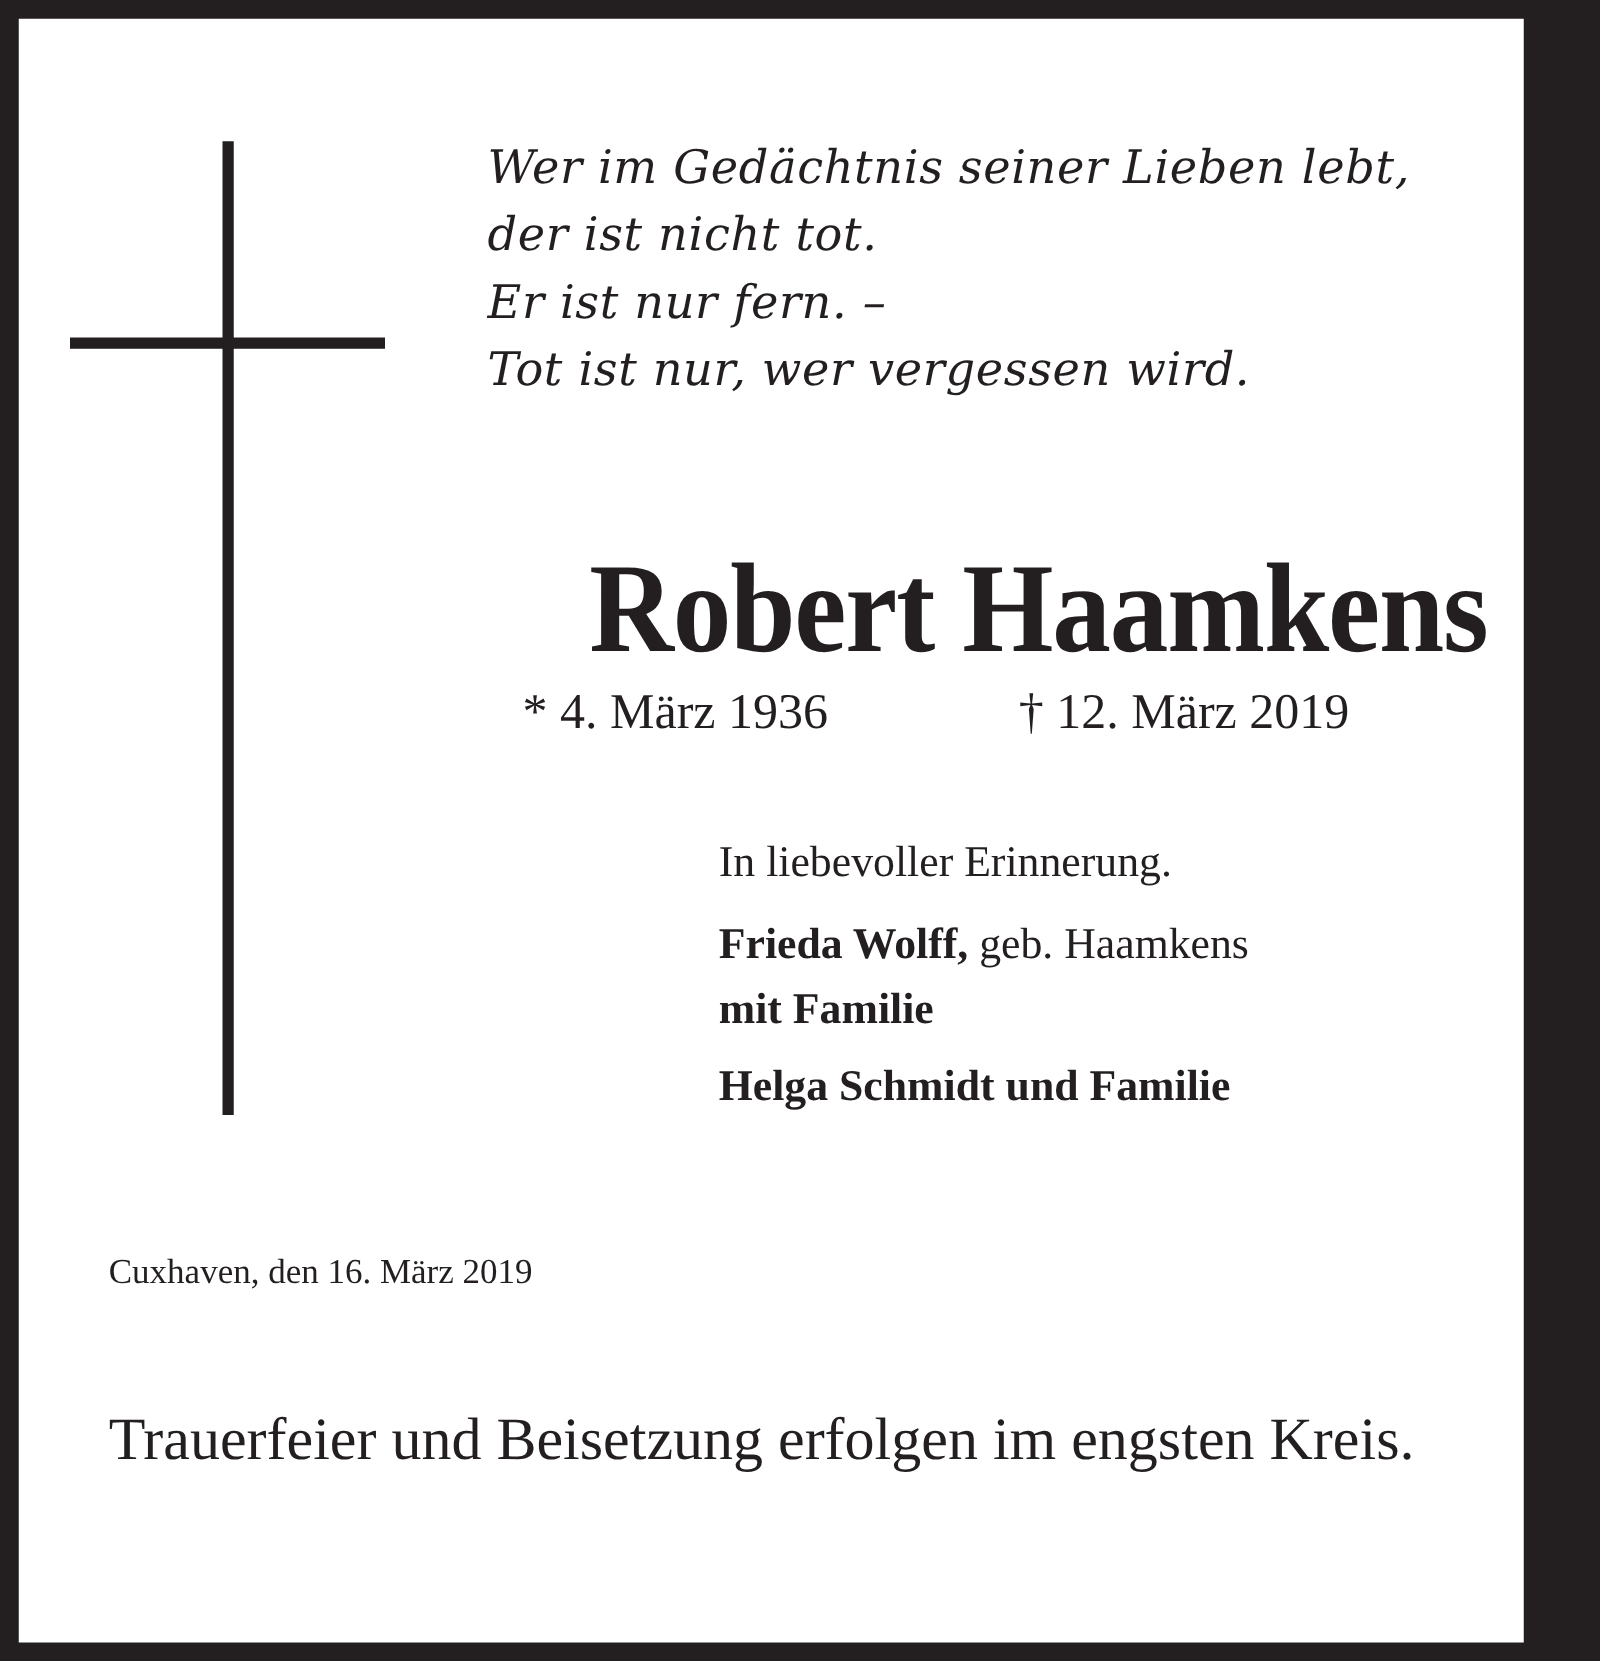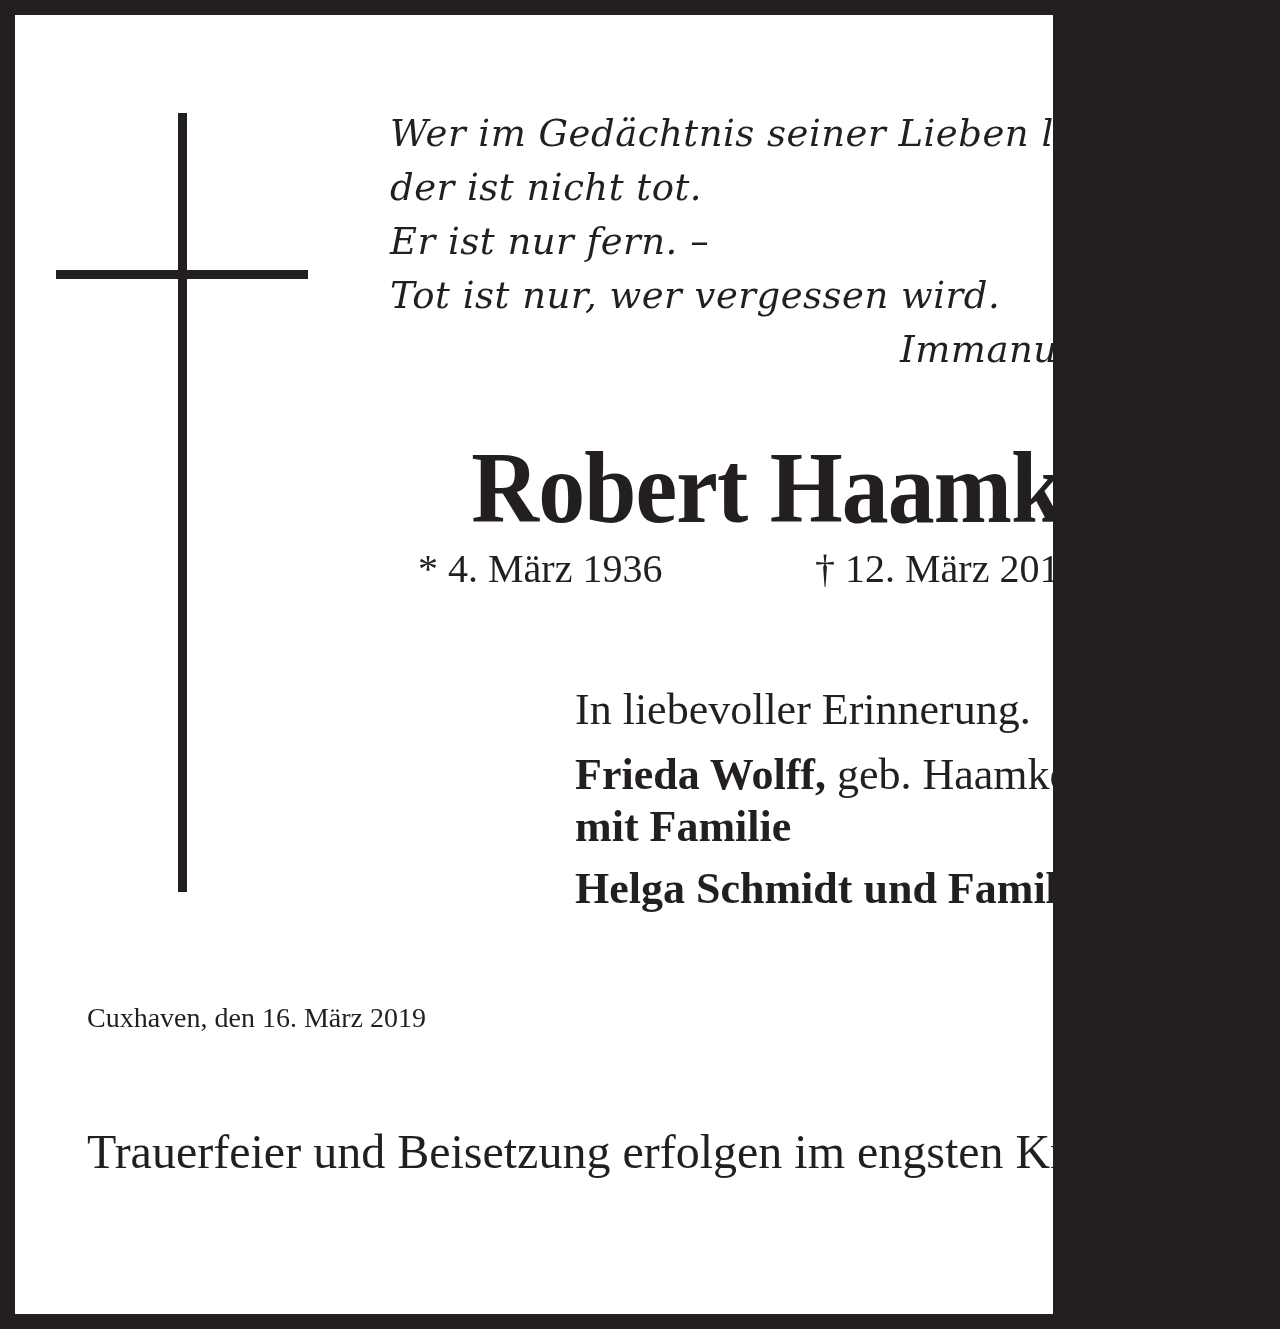--- a/index.html
+++ b/index.html
@@ -5,21 +5,21 @@
   html, body { margin: 0; padding: 0; }
   body {
     width: 1280px; height: 1329px;
     background: #231f20;
     position: relative;
     overflow: hidden;
   }
   .page {
     position: absolute;
     left: 15px; top: 15px;
-    width: 1038px; height: 1299px;
+    width: 1204px; height: 1299px;
     background: #ffffff;
     color: #231f20;
     font-family: "DejaVu Serif", "Liberation Serif", serif;
   }
   .cross-v {
     position: absolute;
     left: 163px; top: 98px;
     width: 9px; height: 779px;
     background: #231f20;
   }
@@ -64,22 +64,21 @@
     line-height: 48px;
     white-space: nowrap;
   }
   .dates.born { left: 403px; }
   .dates.died { left: 800px; }
   .family {
     position: absolute;
     left: 560px; top: 650px;
     width: 640px;
     font-family: "Liberation Serif", serif;
-    font-size: 44px;
-    margin-top: 20px;
+    font-size: 35px;
   }
   .family .memory { line-height: 50px; margin-bottom: 14px; }
   .family .entry { line-height: 52px; margin-bottom: 10px; }
   .family b { font-weight: bold; }
   .place-date {
     position: absolute;
     left: 72px; top: 978px;
     font-family: "Liberation Serif", serif;
     font-size: 28px;
     line-height: 50px;
@@ -103,21 +102,20 @@
   <div>
     <div class="cross-v"></div>
     <div class="cross-h"></div>
   </div>
 
   <div class="quote">
     <span class="line">Wer im Gedächtnis seiner Lieben lebt,</span>
     <span class="line">der ist nicht tot.</span>
     <span class="line">Er ist nur fern. –</span>
     <span class="line">Tot ist nur, wer vergessen wird.</span>
-    <span class="author">Immanuel Kant</span>
   </div>
 
   <div class="name">Robert Haamkens</div>
 
   <div class="dates born">* 4. März 1936</div>
   <div class="dates died">† 12. März 2019</div>
 
   <div class="family">
     <div class="memory">In liebevoller Erinnerung.</div>
     <div class="entry">

